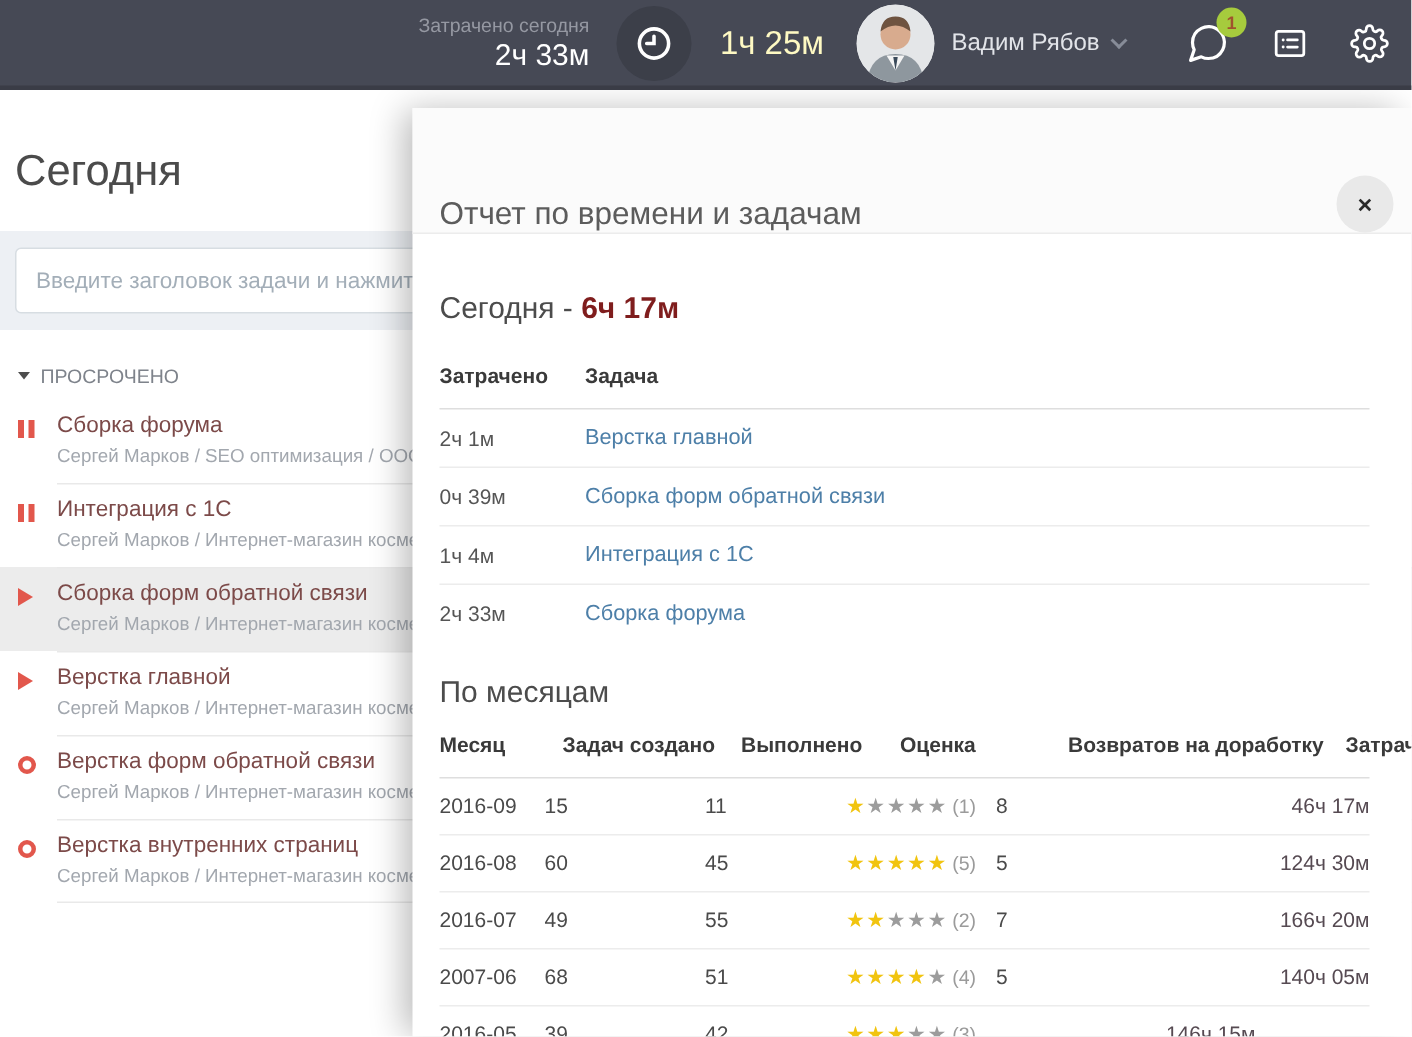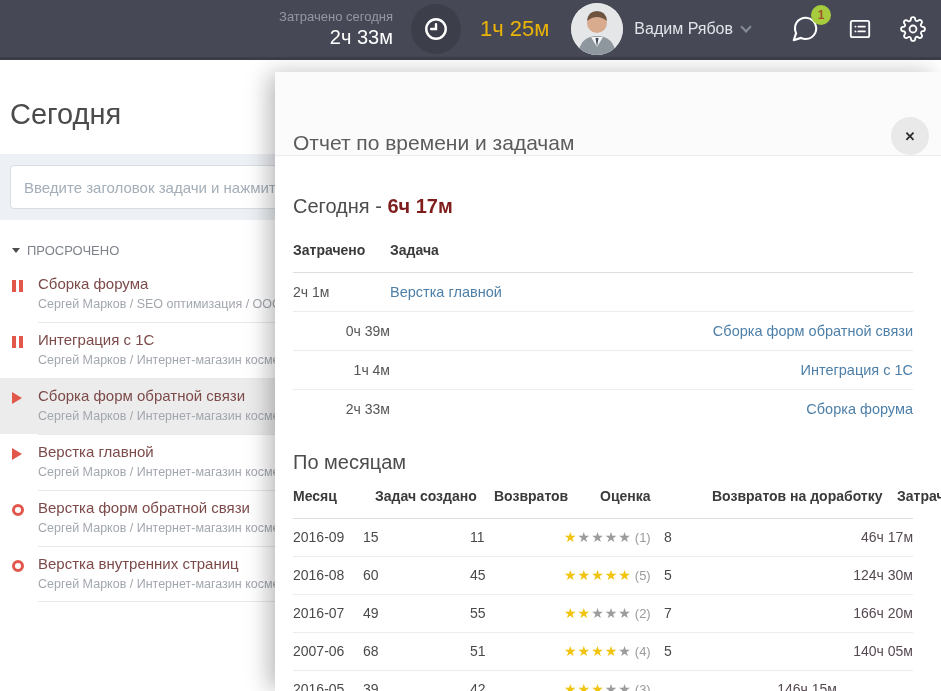--- a/index.html
+++ b/index.html
@@ -9,21 +9,21 @@
 
   
   .topbar { position:absolute; top:0; left:0; width:941px; height:60px;
     background:#464955; border-bottom:3px solid #3a3c46;
     display:flex; align-items:center; padding-right:15px; z-index:30; }
   .spent-block { margin-left:auto; text-align:right; }
   .spent-label { font-size:13px; color:#9598a2; display:block; }
   .spent-value { font-size:20px; color:#ffffff; display:block; margin-top:2px; }
   .clock-btn { width:50px; height:50px; border-radius:50%; background:#3c3f49;
     display:flex; align-items:center; justify-content:center; margin-left:18px; cursor:pointer; }
-  .timer-value { font-size:22px; color:#eab308; margin-left:19px; }
+  .timer-value { font-size:22px; color:#fef9c3; margin-left:19px; }
   .avatar { width:52px; height:52px; border-radius:50%; overflow:hidden; margin-left:22px;
     background:#e4e6e8; flex-shrink:0; cursor:pointer; }
   .user-name { font-size:16px; color:#e2e4e9; margin-left:11px; cursor:pointer; }
   .chevron { display:inline-block; width:8px; height:8px; border-right:2px solid #878c98;
     border-bottom:2px solid #878c98; transform:rotate(45deg); margin-left:9px; margin-bottom:3px; }
   .chat-wrap { position:relative; margin-left:40px; cursor:pointer; }
   .badge { position:absolute; top:-9px; right:-11px; width:20px; height:20px; border-radius:50%;
     background:#a6cb3d; color:#a0522d; font-size:12px; font-weight:bold;
     display:flex; align-items:center; justify-content:center; }
   .topbar-icon { margin-left:27px; cursor:pointer; display:flex; align-items:center; }
@@ -64,21 +64,21 @@
     border:none; display:flex; align-items:center; justify-content:center;
     font-size:13px; font-weight:bold; color:#2b2b2b; cursor:pointer; }
   .panel-body { padding:0 28px 0 18px; }
   .today-heading { margin-top:38px; font-size:20px; font-weight:400; color:#4c4c4c; line-height:24px; }
   .today-heading b { color:#7f1d1d; }
 
   .today-table { margin-top:12px; }
   .t-head { display:grid; grid-template-columns:97px 1fr; padding:12px 0 14px;
     font-size:14px; font-weight:bold; color:#3a3a3a; border-bottom:1px solid #dedede; }
   .t-row { display:grid; grid-template-columns:97px 1fr; padding:11px 0; align-items:center; }
-  .t-row + .t-row { border-top:1px solid #ececec;text-align:right; }
+  .t-row + .t-row { border-top:1px solid #ececec; }
   .t-spent { font-size:14px; color:#555; }
   .task-link { font-size:14.5px; color:#4d7fa8; text-decoration:none; cursor:pointer; }
 
   .monthly-heading { margin-top:22px; font-size:20px; font-weight:400; color:#4c4c4c; line-height:24px; }
   .monthly-table { margin-top:8px; }
   .m-head { display:grid; grid-template-columns:70px 107px 94px 100px 173px 1fr;
     padding:6px 0 14px; font-size:14px; font-weight:bold; color:#3a3a3a; border-bottom:1px solid #dedede;gap:12px; }
   .m-head .right, .m-row .right { text-align:right; }
   .m-row { display:grid; grid-template-columns:70px 107px 94px 100px 173px 1fr;
     padding:9px 0; align-items:center; font-size:14px; color:#4a4a4a; line-height:19px; }
@@ -236,21 +236,21 @@
             </div>
           </div>
       </div>
 
       <h2 class="monthly-heading">По месяцам</h2>
 
       <div class="monthly-table">
         <div class="m-head">
           <span>Месяц</span>
           <span>Задач создано</span>
-          <span>Возвратов</span>
+          <span>Выполнено</span>
           <span>Оценка</span>
           <span>Возвратов на доработку</span>
           <span class="right">Затрачено</span>
         </div>
         <div>
 
             <div class="m-row">
               <span>2016-09</span>
               <span>15</span>
               <span>11</span>

